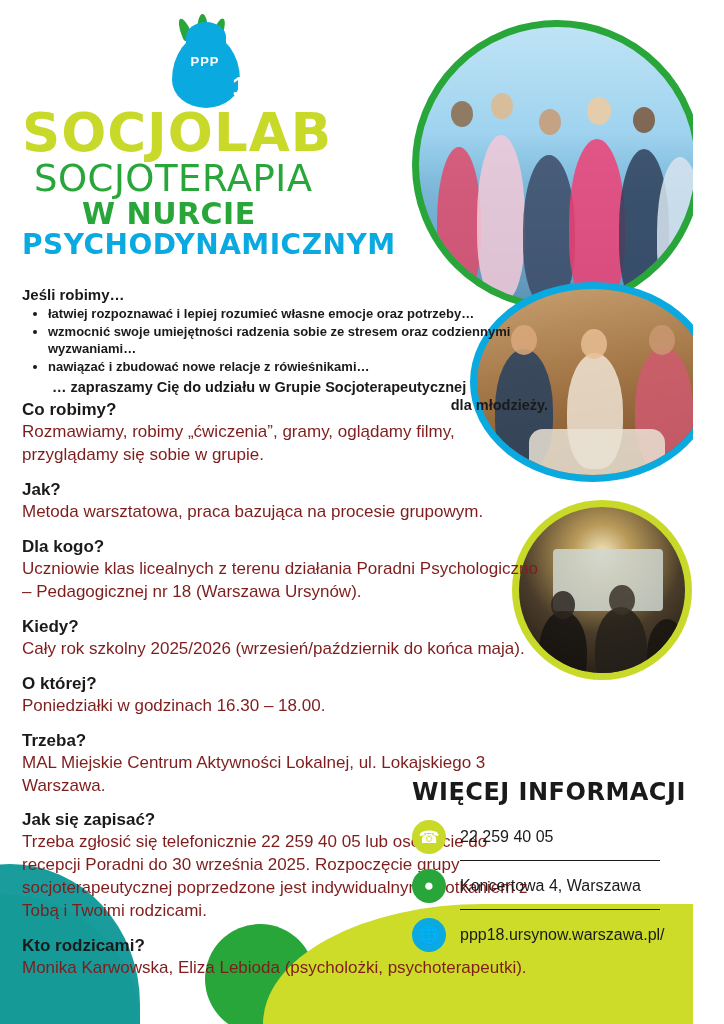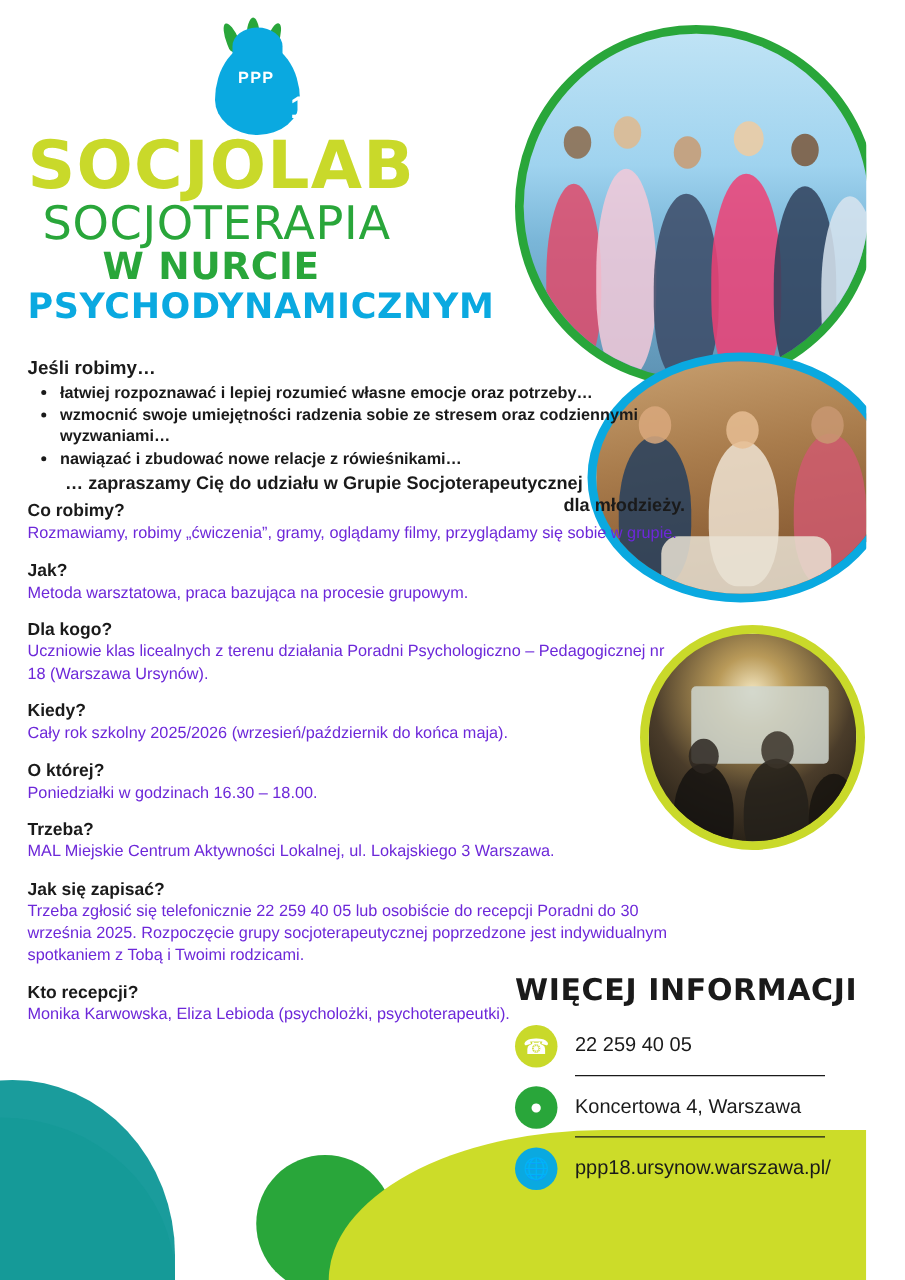--- a/index.html
+++ b/index.html
@@ -193,28 +193,28 @@
     margin-top: 2px;
     padding-left: 30px;
     line-height: 1.3;
   }
   .intro-tail .r { display: block; text-align: right; padding-right: 14px; }
 
   
   .qa { position: absolute; left: 22px; top: 400px; width: 520px; }
   .qa-block { margin-bottom: 13px; }
   .qa-q {
-    font-size: 14px;
+    font-size: 17px;
     font-weight: bold;
     color: #1a1a1a;
     margin-bottom: 1px;
   }
   .qa-a {
-    font-size: 13px;
-    color: #6d28d9;
+    font-size: 17px;
+    color: #7f1d1d;
     line-height: 1.35;
   }
 
   
   .contact { position: absolute; left: 412px; top: 778px; width: 300px; }
   .contact-title {
     font-size: 24px;
     font-weight: bold;
     color: #1a1a1a;
     letter-spacing: 0.5px;
@@ -341,21 +341,21 @@
     </div>
     <div class="qa-block">
       <div class="qa-q">Trzeba?</div>
       <div class="qa-a">MAL Miejskie Centrum Aktywności Lokalnej, ul. Lokajskiego 3 Warszawa.</div>
     </div>
     <div class="qa-block">
       <div class="qa-q">Jak się zapisać?</div>
       <div class="qa-a">Trzeba zgłosić się telefonicznie 22 259 40 05 lub osobiście do recepcji Poradni do 30 września 2025. Rozpoczęcie grupy socjoterapeutycznej poprzedzone jest indywidualnym spotkaniem z Tobą i Twoimi rodzicami.</div>
     </div>
     <div class="qa-block">
-      <div class="qa-q">Kto recepcji?</div>
+      <div class="qa-q">Kto rodzicami?</div>
       <div class="qa-a">Monika Karwowska, Eliza Lebioda (psycholożki, psychoterapeutki).</div>
     </div>
   </div>
 
   <div class="contact">
     <div class="contact-title">WIĘCEJ INFORMACJI</div>
 
     <div class="contact-row">
       <span class="c-icon phone">☎</span>
       <span class="c-text">22 259 40 05</span>

